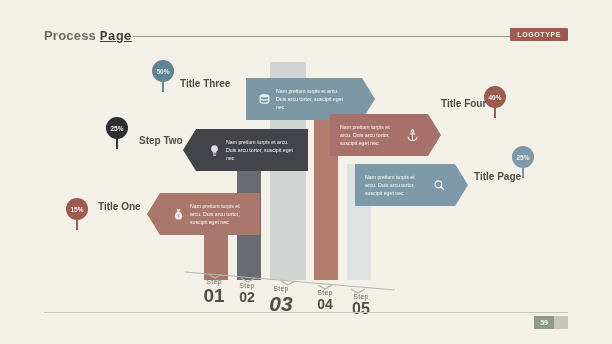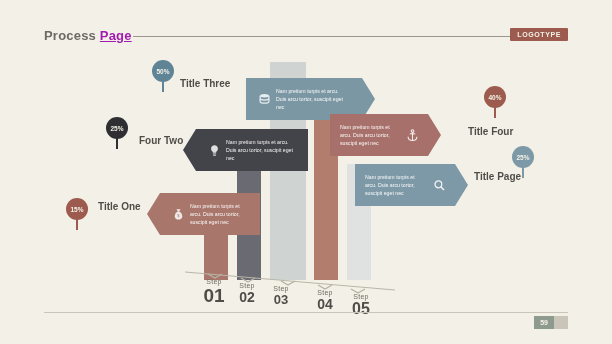--- a/index.html
+++ b/index.html
@@ -1,21 +1,21 @@
 <!DOCTYPE html>
 <html><head>
 <meta charset="utf-8">
 <style>
   html,body{margin:0;padding:0;}
   body{width:612px;height:344px;background:#f3f1e7;font-family:"Liberation Sans",sans-serif;overflow:hidden;}
   #stage{position:relative;width:612px;height:344px;background:#f3f1e7;}
 
   
   .hdr-title{position:absolute;left:44px;top:28px;font-size:13px;font-weight:bold;color:#6c6a63;letter-spacing:.2px;}
-  .hdr-title .accent{color:#a21caf;text-decoration:underline;}
+  .hdr-title .accent{color:#404040;text-decoration:underline;font-family:Liberation Mono, monospace;}
   .hdr-rule{position:absolute;left:133px;top:36px;width:380px;height:1px;background:#9b978c;}
   .logo{position:absolute;right:44px;top:28px;background:#9c5b4e;color:#f3f1e7;font-size:7px;font-weight:bold;letter-spacing:.6px;padding:3px 7px 3px 7px;border-radius:1px;}
 
   
   .ft-rule{position:absolute;left:44px;top:312px;width:524px;height:1px;background:#c9c5b8;}
   .pg-num{position:absolute;right:44px;top:316px;height:13px;display:flex;align-items:stretch;}
   .pg-num .n{background:#8f9a8e;color:#f3f1e7;font-size:7px;font-weight:bold;padding:0 6px;display:flex;align-items:center;}
   .pg-num .b{background:#c9c5b8;width:14px;}
 
   
@@ -31,21 +31,21 @@
 
   
   .step{position:absolute;text-align:center;color:#6f6d66;}
   .step .cap{font-size:7px;letter-spacing:.3px;}
   .step .num{font-weight:bold;color:#4f4d48;}
   #step1{left:193px;top:278px;}
   #step1 .num{font-size:19px;}
   #step2{left:226px;top:282px;}
   #step2 .num{font-size:14px;}
   #step3{left:259px;top:285px;}
-  #step3 .num{font-size:13px;}
+  #step3 .num{font-size:21px;font-style:italic;}
   #step4{left:303px;top:289px;}
   #step4 .num{font-size:14px;}
   #step5{left:339px;top:293px;}
   #step5 .num{font-size:16px;}
   .chev{position:absolute;}
 
   
   .arrow{position:absolute;display:flex;align-items:center;}
   .arrow .body{position:relative;padding:6px 8px 6px 10px;box-sizing:border-box;}
   .arrow .txt{font-size:5.2px;line-height:1.55;color:#ffffff;opacity:.95;width:74px;}
@@ -191,27 +191,27 @@
   <div class="pin" style="left:152px;top:60px;">
     <div class="circ" style="background:#5f8496;">50%</div>
     <div class="tail" style="background:#5f8496;"></div>
   </div>
   <div class="ptitle" style="left:180px;top:78px;">Title Three</div>
 
   <div class="pin" style="left:484px;top:86px;">
     <div class="circ" style="background:#9c5b4e;">40%</div>
     <div class="tail" style="background:#9c5b4e;"></div>
   </div>
-  <div class="ptitle" style="left:441px;top:126px;margin-left:27px;">Title Four</div>
+  <div class="ptitle" style="left:441px;top:98px;">Title Four</div>
 
   <div class="pin" style="left:106px;top:117px;">
     <div class="circ" style="background:#2e2e33;">25%</div>
     <div class="tail" style="background:#2e2e33;"></div>
   </div>
-  <div class="ptitle" style="left:139px;top:135px;">Four Two</div>
+  <div class="ptitle" style="left:139px;top:135px;">Step Two</div>
 
   <div class="pin" style="left:512px;top:146px;">
     <div class="circ" style="background:#7d98a6;">25%</div>
     <div class="tail" style="background:#7d98a6;"></div>
   </div>
   <div class="ptitle" style="left:474px;top:171px;">Title Page</div>
 
   <div class="pin" style="left:66px;top:198px;">
     <div class="circ" style="background:#9c5b4e;">15%</div>
     <div class="tail" style="background:#9c5b4e;"></div>

